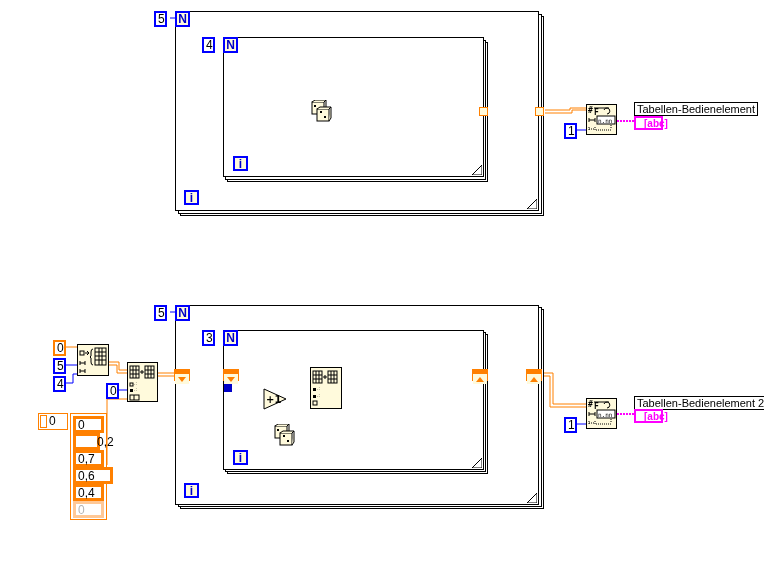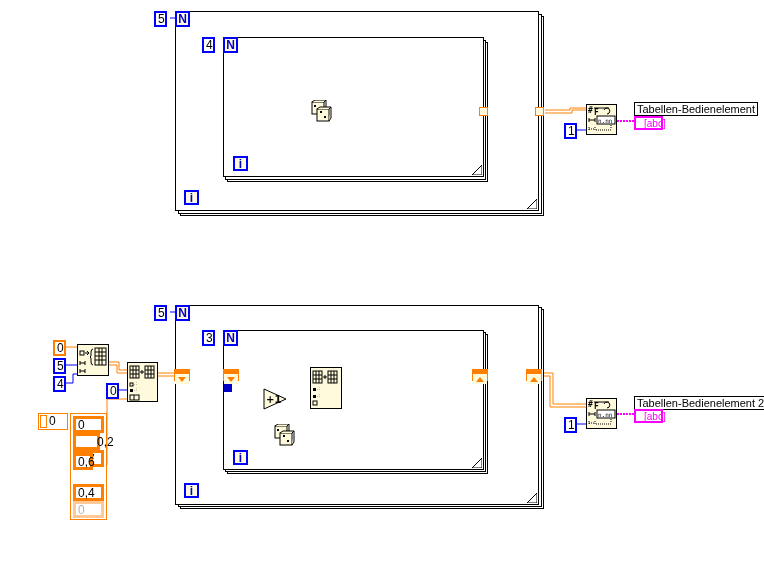--- a/index.html
+++ b/index.html
@@ -7,21 +7,21 @@
   .abs { position:absolute; }
   
   .loop { position:absolute; border:1px solid #000; background:#fff; box-sizing:border-box; }
   .loop-shadow { position:absolute; border:1px solid #000; background:#fff; box-sizing:border-box; }
   .loop-corner { position:absolute; width:10px; height:10px; right:1px; bottom:1px; }
   .term-blue { position:absolute; border:2px solid #0000ff; background:#fffadc; box-sizing:border-box; color:#0000c8; font-weight:bold; font-size:12px; line-height:12px; text-align:center; }
   .const-blue { position:absolute; border:2px solid #0000ff; background:#fff; box-sizing:border-box; color:#000; font-size:12px; line-height:13px; padding-left:2px; }
   .const-orange { position:absolute; border:2px solid #ff8000; background:#fff; box-sizing:border-box; color:#000; font-size:12px; line-height:13px; padding-left:2px; }
   .node { position:absolute; border:1px solid #000; background:#fffadc; box-sizing:border-box; }
   .label { position:absolute; border:1px solid #000; background:#fff; font-size:11px; line-height:12px; padding:0 2px; color:#000; white-space:nowrap; }
-  .indicator { position:absolute; border:2px solid #ff00ff; background:#fff; box-sizing:border-box; color:#ff00ff; font-weight:normal; font-size:10px; line-height:11px; padding-left:8px; }
+  .indicator { position:absolute; border:2px solid #ff00ff; background:#fff; box-sizing:border-box; color:#ff00ff; font-weight:bold; font-size:10px; line-height:11px; padding-left:8px; }
   .tunnel { position:absolute; width:9px; height:9px; background:#fffadc; border:1px solid #ff8000; box-sizing:border-box; }
   .sr { position:absolute; width:16px; height:12px; background:#ff8000; box-sizing:border-box; border:1px solid #ff8000; }
   .arr-cell { position:absolute; border:3px solid #ff8000; background:#fff; box-sizing:border-box; font-size:12px; line-height:12px; padding-left:2px; color:#000; }
   svg.wires { position:absolute; left:0; top:0; }
 </style>
 </head>
 <body>
 
 <svg class="wires" width="764" height="561">
 
@@ -169,21 +169,21 @@
 
 <div>
   <div class="abs" style="left:38px;top:413px;width:30px;height:17px;border:1px solid #ff8000;background:#fff;box-sizing:border-box;">
     <span class="abs" style="left:1px;top:1px;width:7px;height:13px;border:1px solid #ff8000;box-sizing:border-box;"></span>
     <span class="abs" style="left:10px;top:1px;font-size:12px;line-height:13px;">0</span>
   </div>
   <div class="abs" style="left:70px;top:413px;width:37px;height:107px;border:1px solid #ff8000;box-sizing:border-box;"></div>
   <div class="arr-cell" style="left:73px;top:416px;width:31px;height:17px;">0</div>
   <div class="arr-cell" style="left:73px;top:433px;width:26px;height:17px;padding-left:21px;">0,2</div>
   <div class="arr-cell" style="left:73px;top:450px;width:31px;height:17px;">0,7</div>
-  <div class="arr-cell" style="left:73px;top:453px;width:20px;height:17px;">0,6</div>
+  <div class="arr-cell" style="left:73px;top:467px;width:40px;height:17px;">0,6</div>
   <div class="arr-cell" style="left:73px;top:484px;width:31px;height:17px;">0,4</div>
   <div class="arr-cell" style="left:73px;top:501px;width:31px;height:17px;border-color:#ffc896;color:#b4b4b4;">0</div>
 </div>
 
 <div class="sr" style="left:174px;top:369px;">
   <svg width="14" height="10" viewBox="0 0 14 10">
       <rect x="0" y="0" width="14" height="10" fill="#fffadc"></rect>
       <path d="M3 3 H11 L7 8 Z" fill="#ff8000"></path>
     </svg>
 </div>

